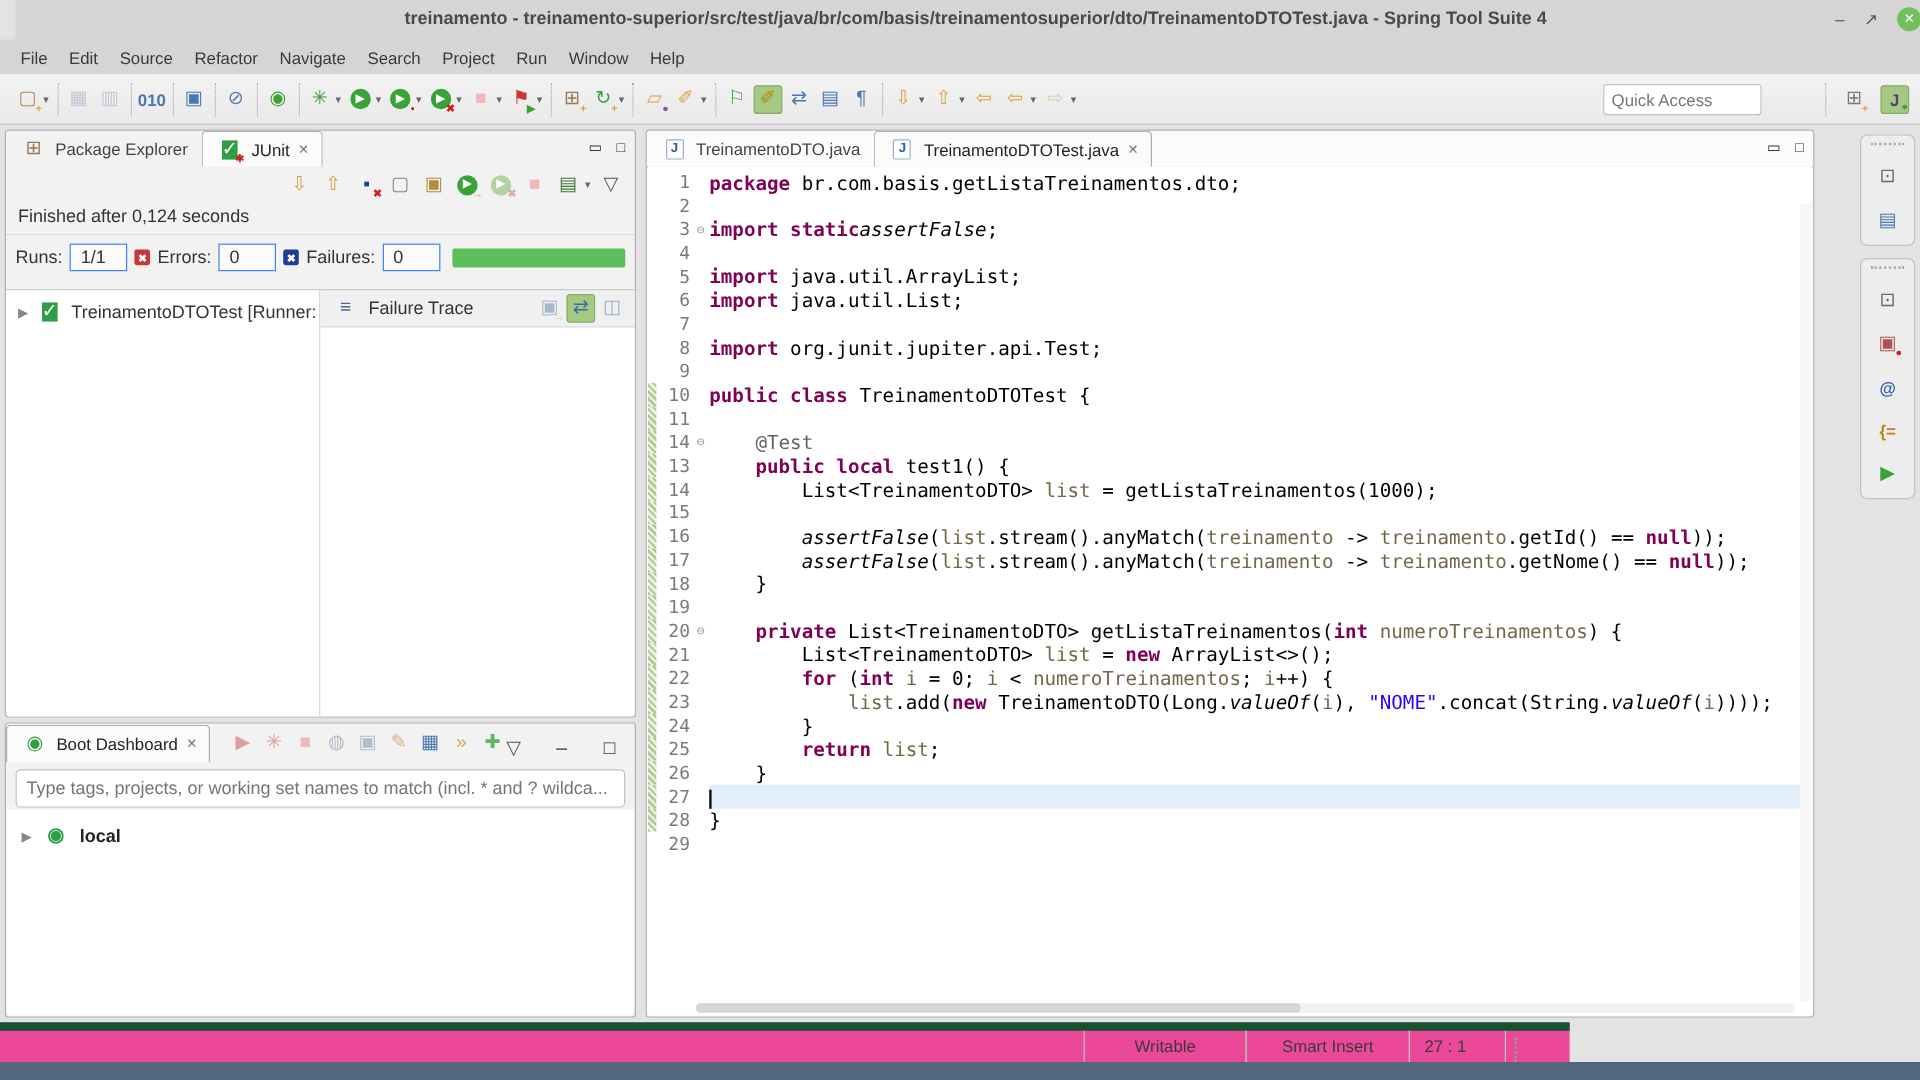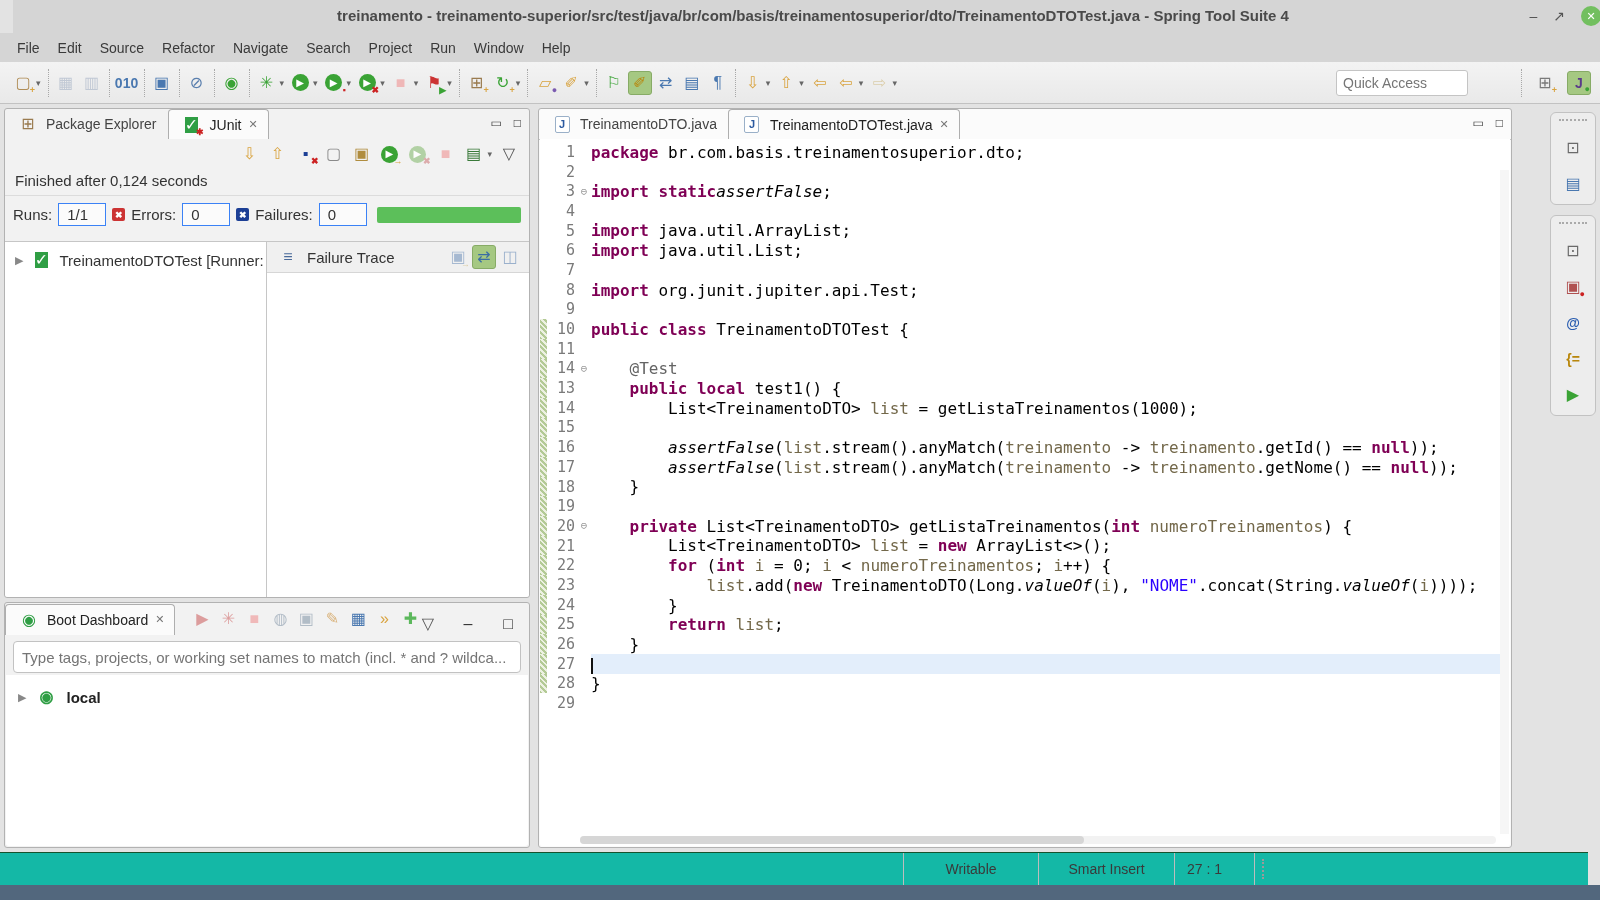--- a/index.html
+++ b/index.html
@@ -93,21 +93,21 @@
   .hscroll{position:absolute;left:40px;right:14px;bottom:2px;height:8px;background:#f2f2f2;border-radius:4px;}
   .hthumb{width:55%;height:8px;background:#d6d6d6;border-radius:4px;}
   .vscroll{position:absolute;right:1px;top:31px;bottom:12px;width:9px;background:#f6f6f6;}
 
   
   .trim{position:absolute;left:1550px;top:112px;width:46px;}
   .trimgroup{background:#ededed;border:1px solid #c2c2c2;border-radius:6px;margin-bottom:10px;padding:4px 0 8px 0;display:flex;flex-direction:column;align-items:center;gap:12px;}
   .handle{width:28px;border-top:2px dotted #aaa;height:3px;margin-top:2px;}
 
   
-  .statusbar{position:absolute;left:0;top:852px;width:1588px;height:33px;background:#14b8a6;border-top:1px solid #14532d;box-sizing:border-box;font-size:14px;color:#3a3a3a;}
+  .statusbar{position:absolute;left:0;top:852px;width:1308px;height:33px;background:#ec4899;border-top:7px solid #14532d;box-sizing:border-box;font-size:14px;color:#3a3a3a;}
   .stcell{position:absolute;top:0;height:100%;display:flex;align-items:center;justify-content:center;border-left:1px solid #bdbdbd;border-right:1px solid #bdbdbd;box-sizing:border-box;}
   .stdots{position:absolute;top:6px;height:20px;border-left:2px dotted #9a9a9a;}
   .bottom-strip{position:absolute;left:0;top:885px;width:1600px;height:15px;background:#52677d;}
 </style>
 </head>
 <body>
 
 <div class="window">
 
   <div class="titlebar">
@@ -476,21 +476,21 @@
         <span class="mm">▭</span>
         <span class="mm">□</span>
       </div>
     </div>
     <div class="edit-area">
       <div class="code" id="code-lines">
           <div class="cl">
             <span class="rg"></span>
             <span class="ln">1</span>
             <span class="fd"></span>
-            <span class="tx"><span class="t-kw">package</span><span class="t-pl"> br.com.basis.treinamentosuperior.dto;</span></span>
+            <span class="tx"><span class="t-kw">package</span><span class="t-pl"> br.com.basis.getListaTreinamentos.dto;</span></span>
           </div>
           <div class="cl">
             <span class="rg"></span>
             <span class="ln">2</span>
             <span class="fd"></span>
             <span class="tx"></span>
           </div>
           <div class="cl">
             <span class="rg"></span>
             <span class="ln">3</span>

